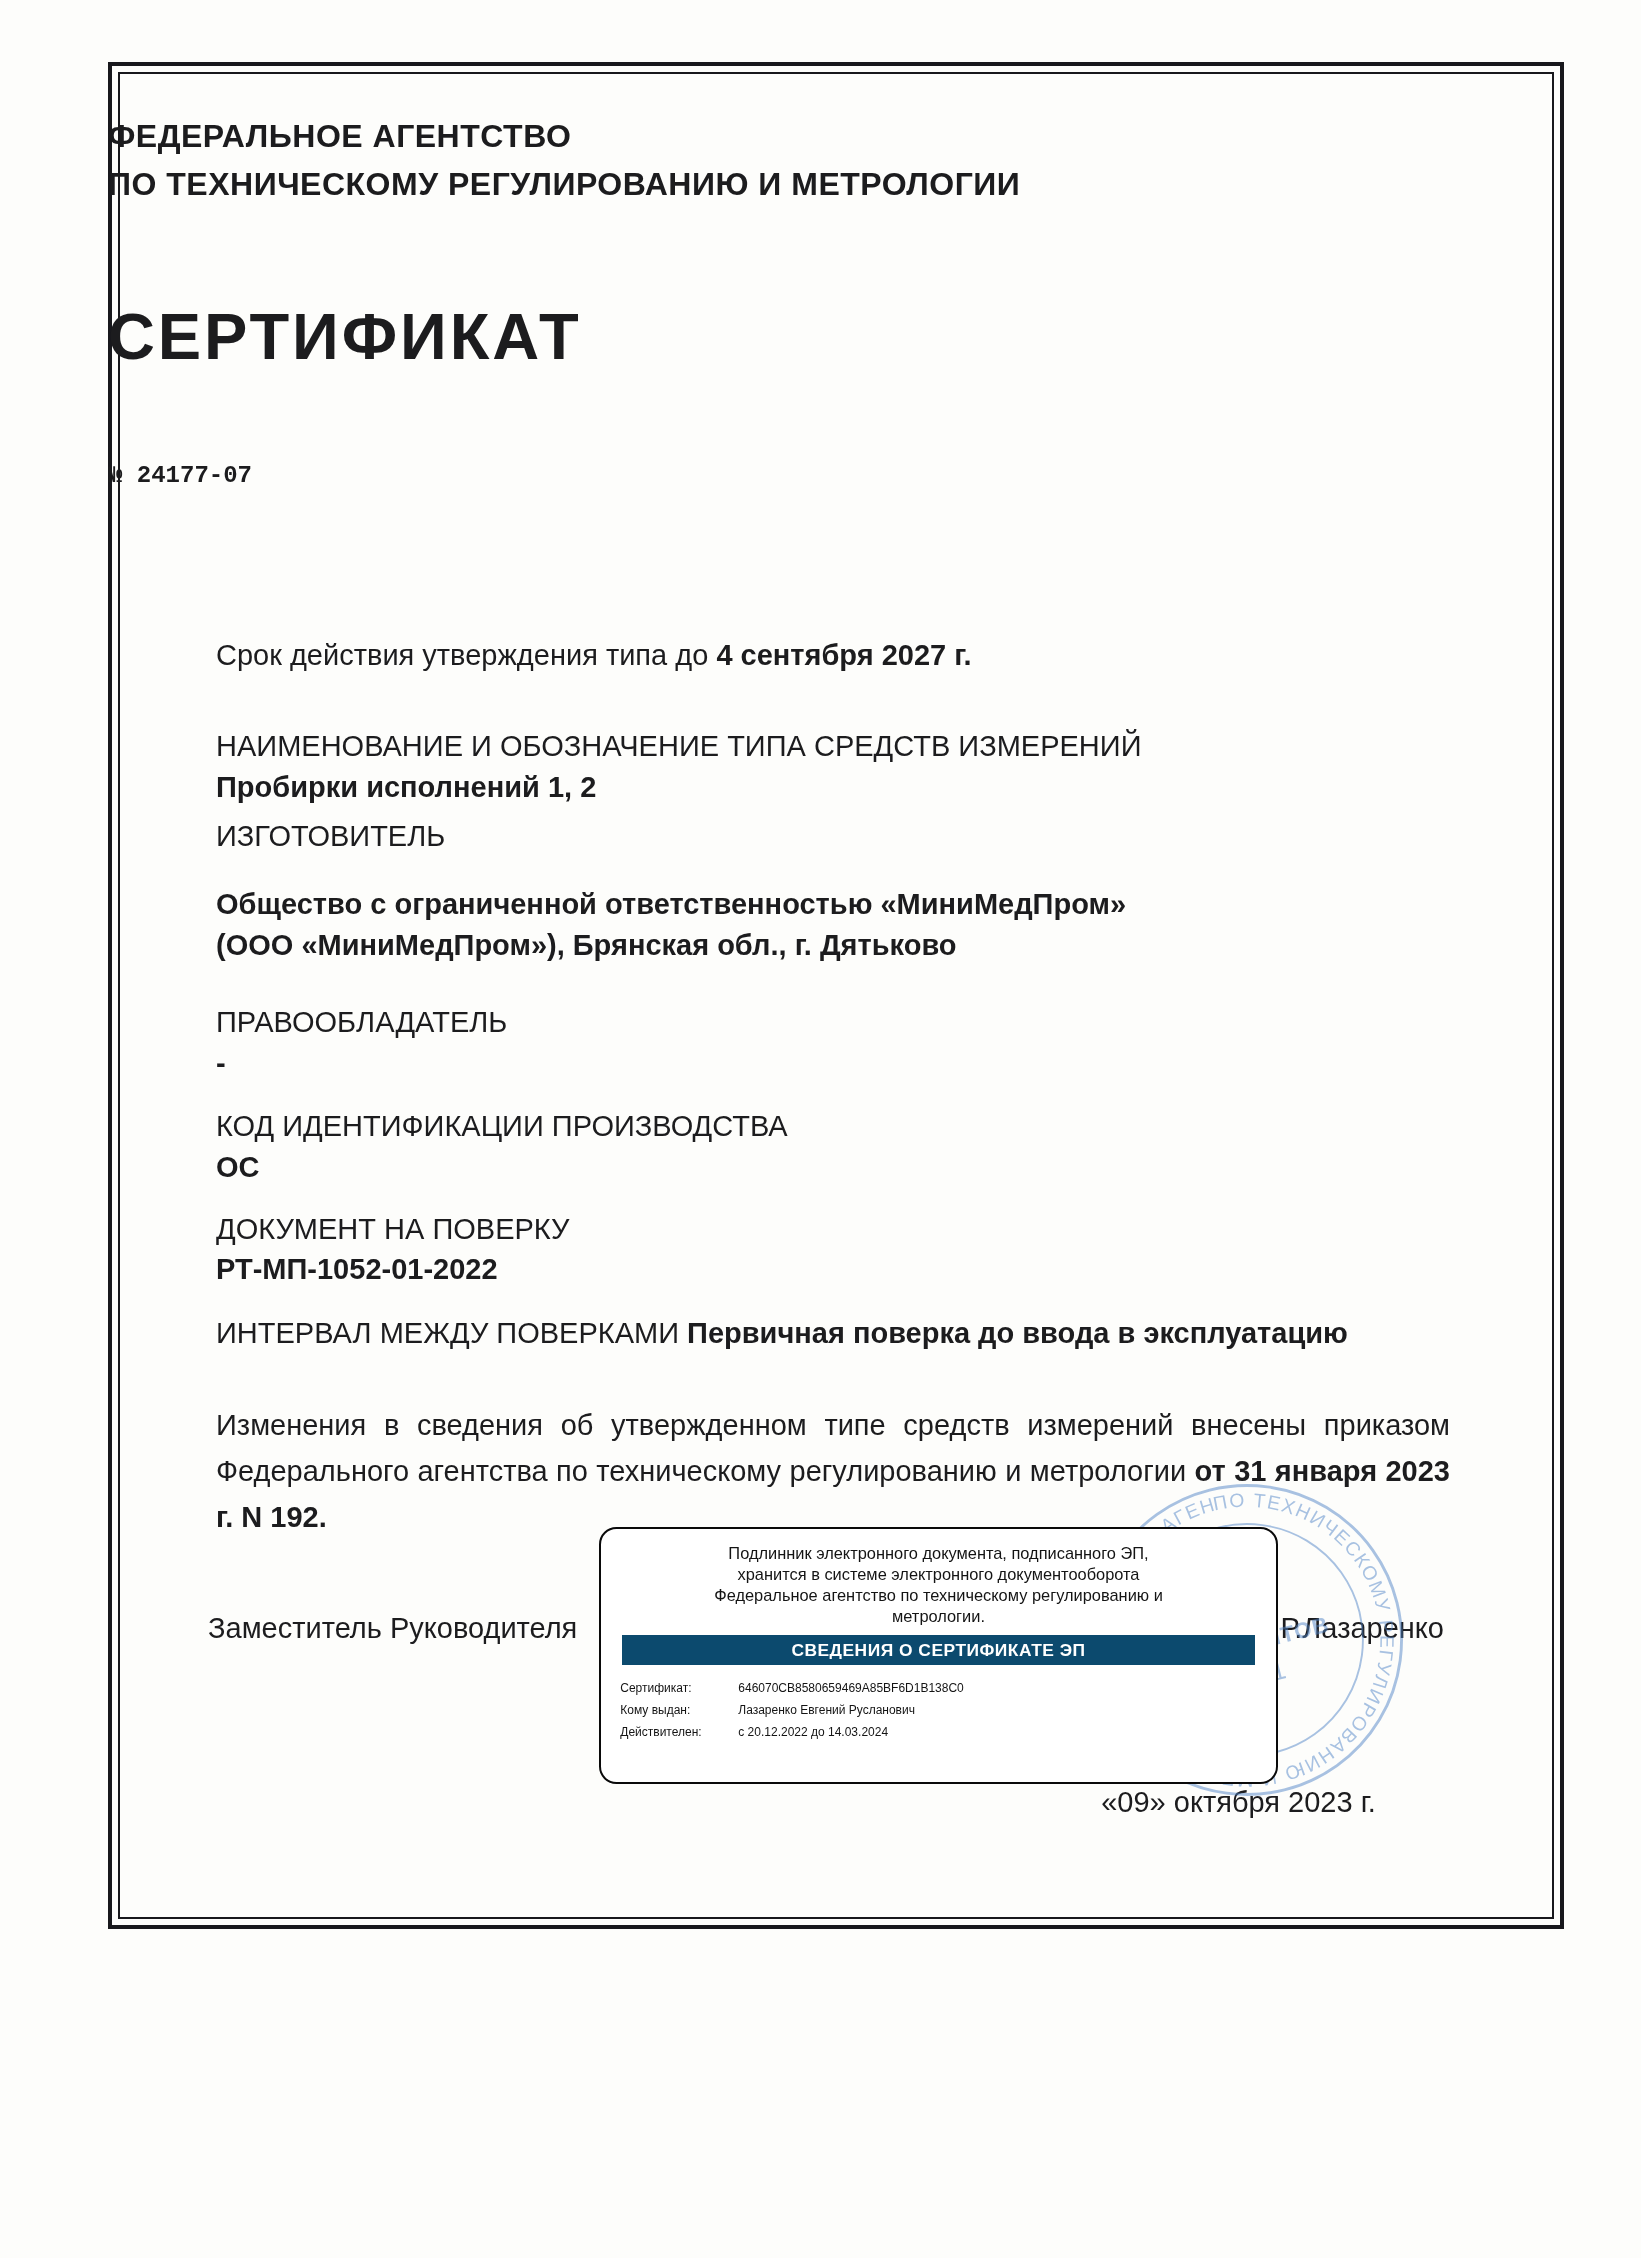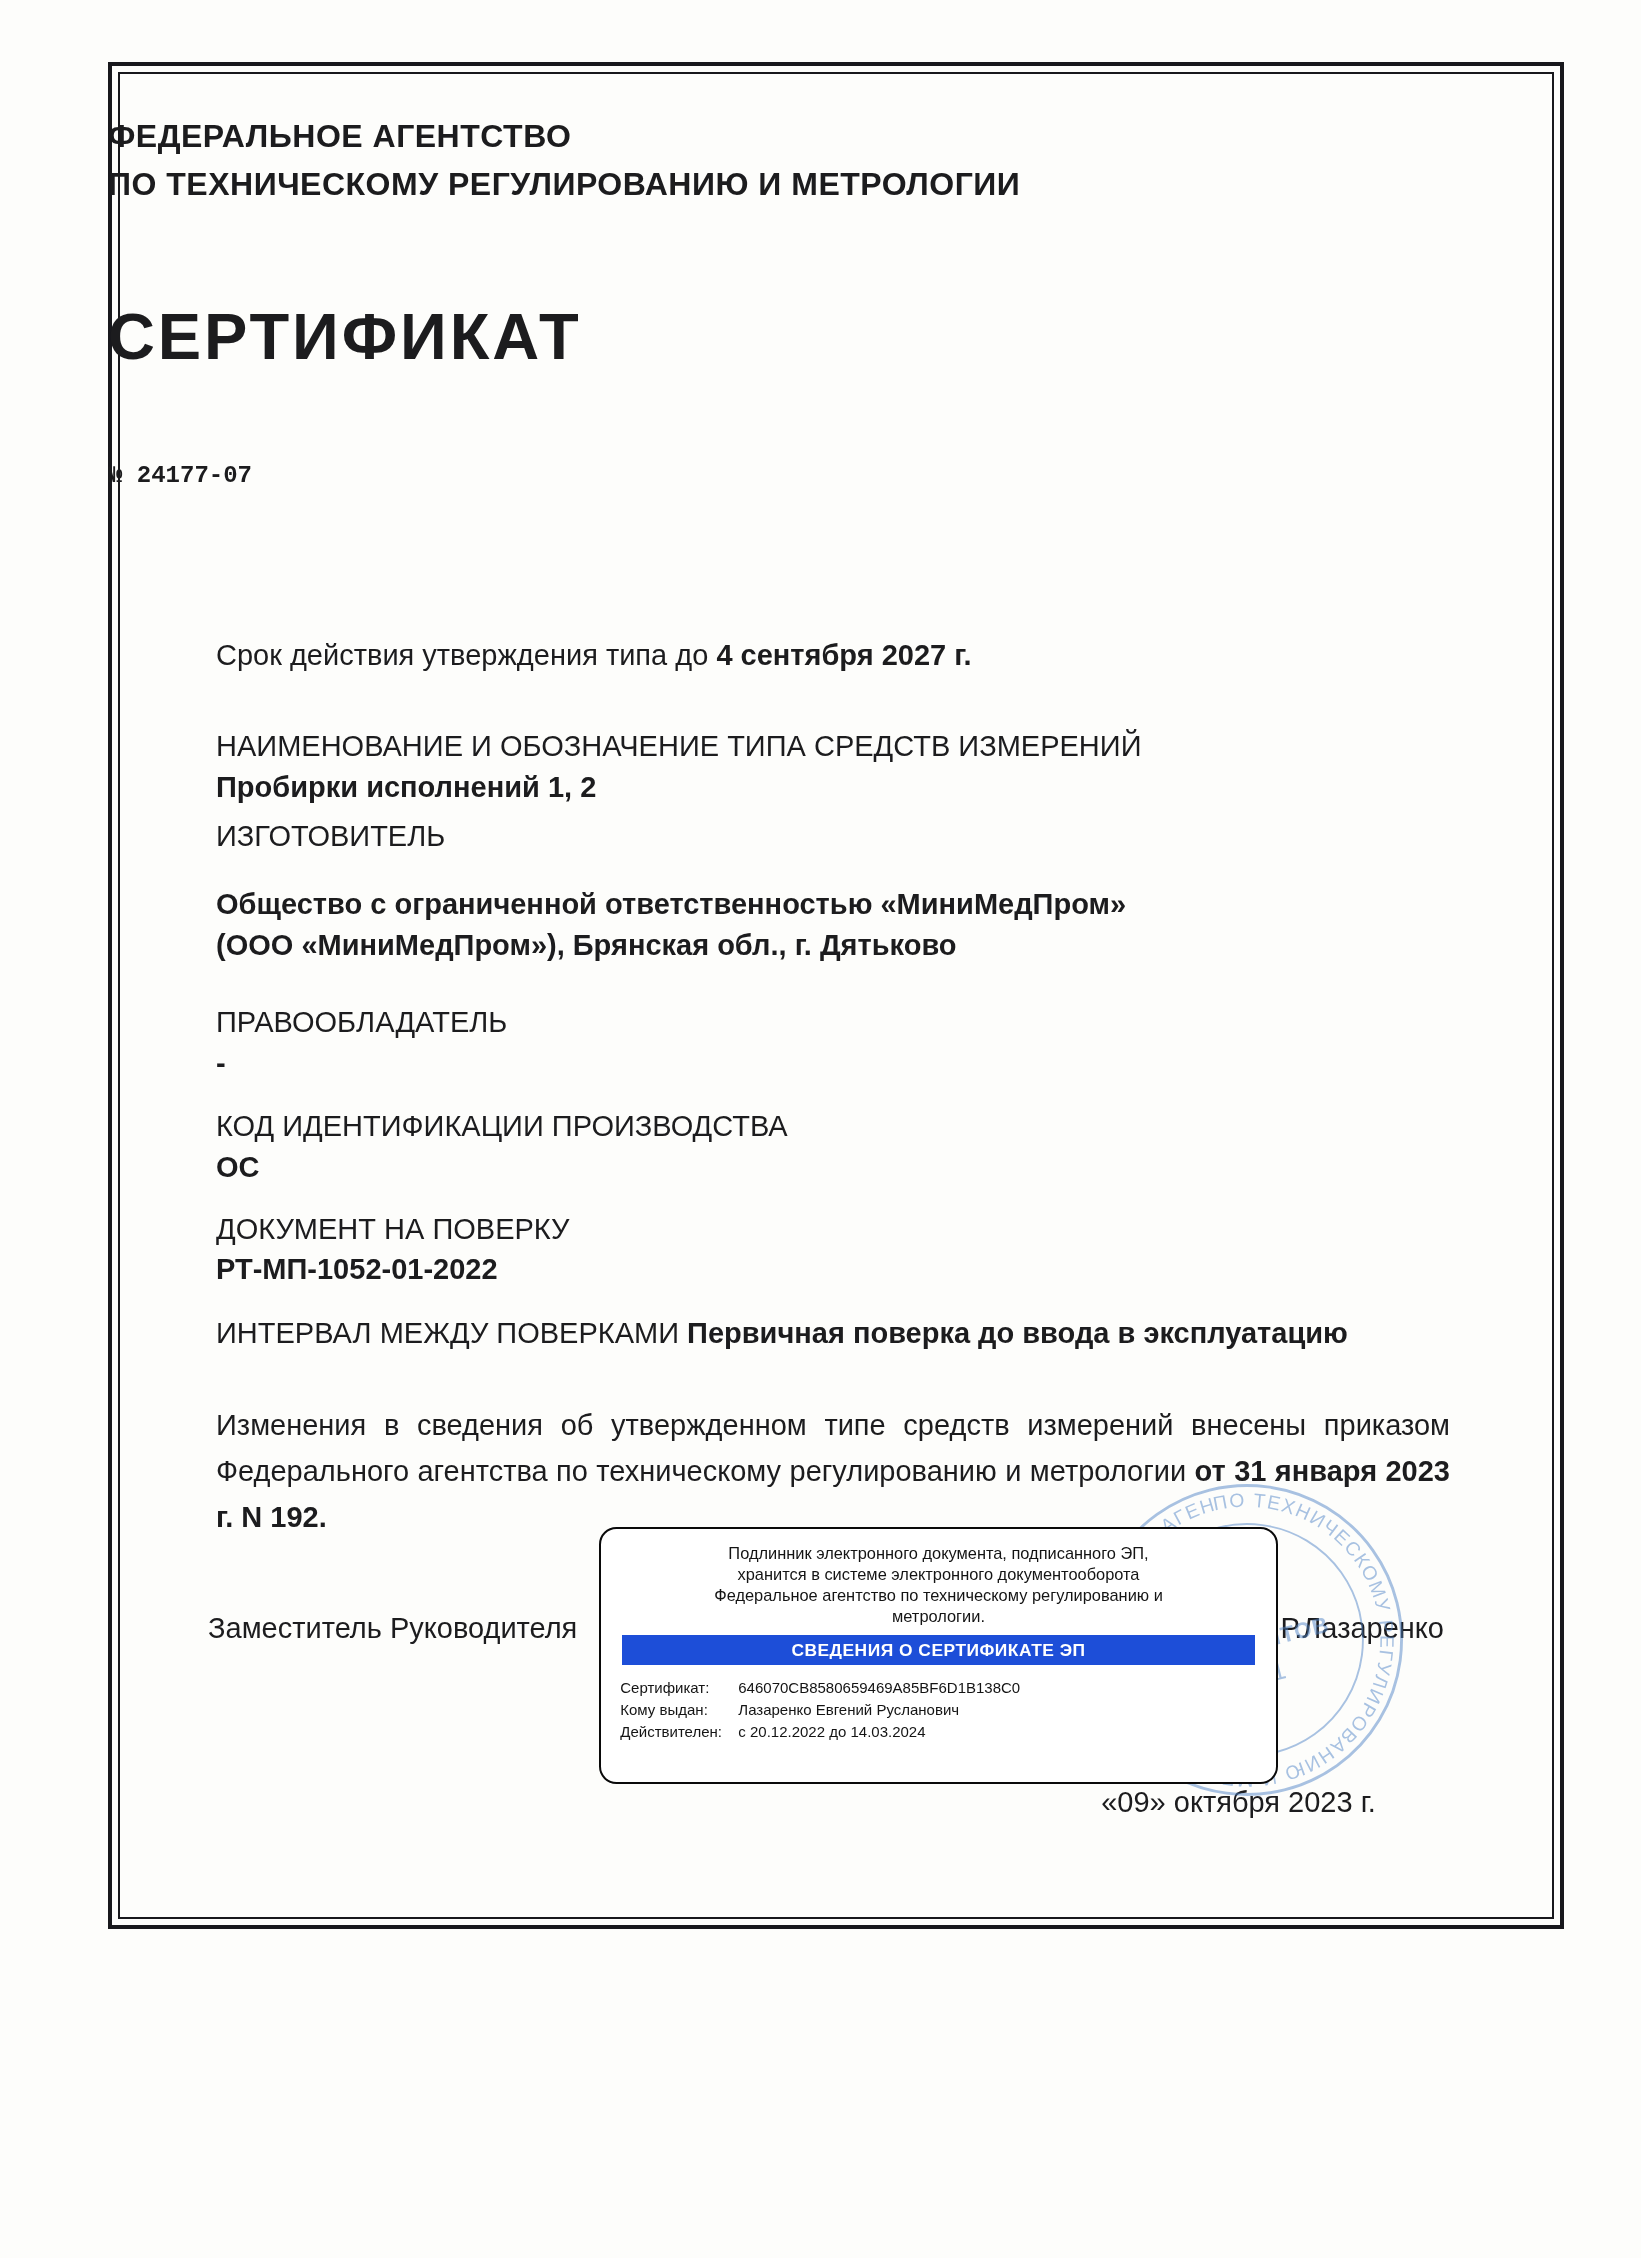--- a/index.html
+++ b/index.html
@@ -67,29 +67,29 @@
     width: 679px; height: 257px;
     border: 2.9px solid #0a0a0a;
     border-radius: 17.4px;
     background: #ffffff;
     z-index: 3;
     padding: 13.5px 15.4px 0;
   }
   .esign-head { font-size: 16.4px; line-height: 21px; text-align: center; color: #141414; }
   .esign-bar {
     margin: 8.7px 5.8px 0;
-    background: #1d4ed8;
+    background: #0c4a6e;
     color: #fff;
     font-weight: bold;
     font-size: 17.4px;
     letter-spacing: 0.5px;
     text-align: center;
     padding: 4.8px 0 3.9px;
   }
-  .esign-rows { margin: 12.6px 3.9px 0; font-size: 15px; line-height: 22px; color: #141414; }
+  .esign-rows { margin: 12.6px 3.9px 0; font-size: 12px; line-height: 22px; color: #141414; }
   .esign-row { display: flex; }
   .esign-row .k { width: 118px; flex: none; }
   .seal {
     position: absolute;
     left: 1077px; top: 1470px;
     width: 340px; height: 340px;
     z-index: 2;
     opacity: .48;
     transform: rotate(-14deg);
   }

